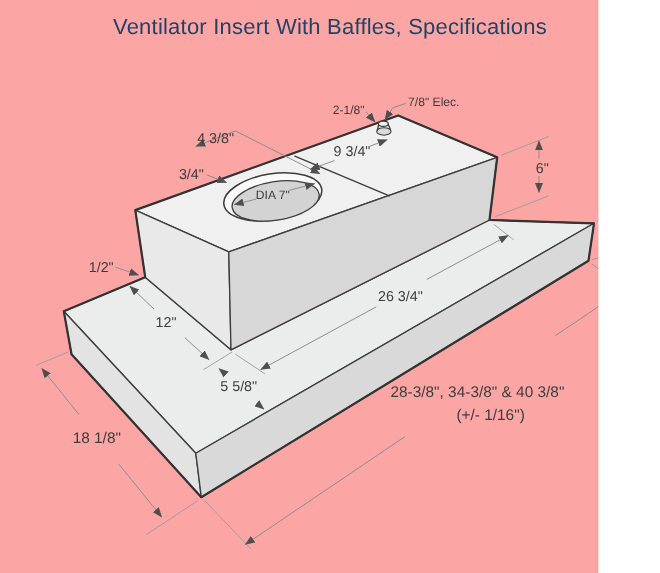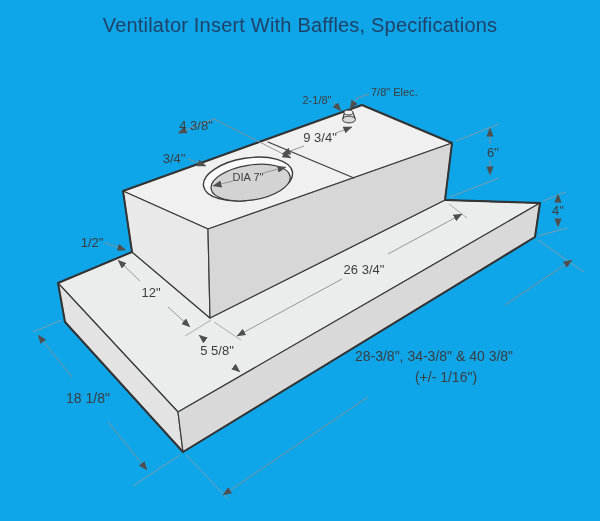--- a/index.html
+++ b/index.html
@@ -1,19 +1,19 @@
 <!DOCTYPE html>
 <html><head>
 <meta charset="utf-8">
 <style>
   html,body{margin:0;padding:0;background:#ffffff;}
   .page{
     position:relative;
-    width:600px;height:521px;
-    background:#0ea5e9;
+    width:544px;height:521px;
+    background:#fca5a5;
     font-family:"Liberation Sans", sans-serif;
     overflow:hidden;
   }
   .title{
     position:absolute;top:14px;left:0;width:600px;
     text-align:center;
     font-size:20px;
     letter-spacing:0.2px;
     color:#1f4266;
   }

